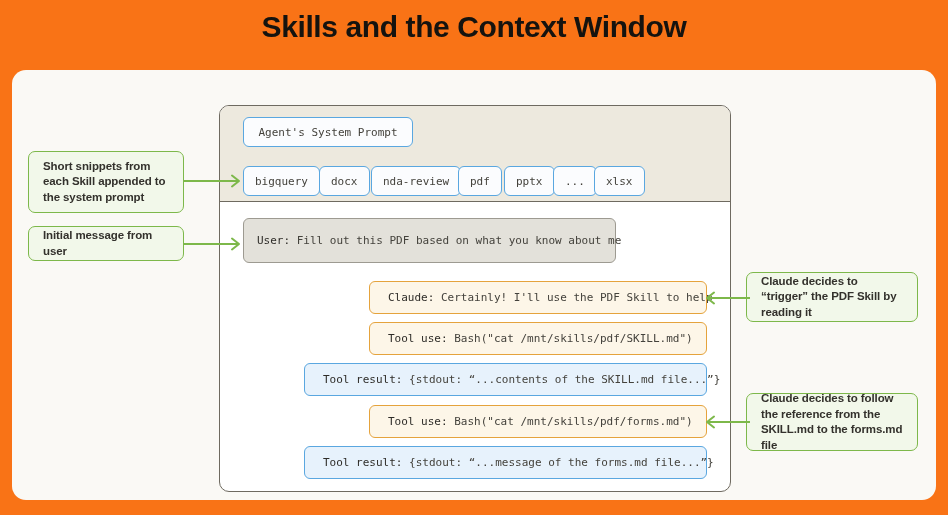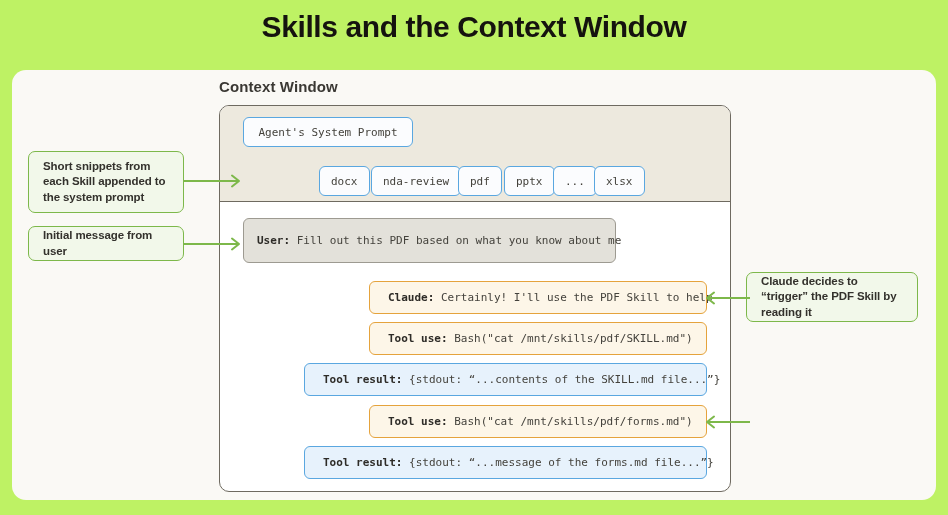--- a/index.html
+++ b/index.html
@@ -9,21 +9,21 @@
     height: 515px;
     background: #F0EEE6;
     font-family: "Liberation Sans", sans-serif;
     overflow: hidden;
   }
 
   #stage {
     position: relative;
     width: 948px;
     height: 515px;
-    background: #bef264;
+    background: #f97316;
   }
 
   
   .page-title {
     position: absolute;
     left: 0; top: 10px;
     width: 948px;
     text-align: center;
     font-size: 30px;
     font-weight: 700;
@@ -70,21 +70,21 @@
   }
 
   
   .mono {
     font-family: "DejaVu Sans Mono", "Liberation Mono", monospace;
     font-size: 11px;
     color: #44423C;
     letter-spacing: 0px;
     white-space: pre;
   }
-  .mono b { font-weight: 700; color: #2E2C28; }
+  .mono b { font-weight: 400; color: #2E2C28; }
 
   .box {
     position: absolute;
     display: flex;
     align-items: center;
     border-radius: 6px;
   }
 
   .box-blue  { border: 1.5px solid #5AA7E0; background: #FBFCFE; }
   .box-blue-fill { border: 1.5px solid #5AA7E0; background: #E7F2FC; }
@@ -150,30 +150,32 @@
 </style>
 </head>
 <body>
 
 <div id="stage">
 
   <div class="page-title">Skills and the Context Window</div>
 
   <div class="card"></div>
 
-  <div class="cw-label">Context Window</div>
 
   <div class="cw-panel">
     <div class="cw-system-zone"></div>
   </div>
 
   <div class="box box-blue sys-prompt">
     <span class="mono">Agent's System Prompt</span>
   </div>
 
+  <div class="box box-blue pill" style="left:243px;">
+      <span class="mono">bigquery</span>
+    </div>
   <div class="box box-blue pill" style="left:319px;">
       <span class="mono">docx</span>
     </div>
   <div class="box box-blue pill" style="left:371px;">
       <span class="mono">nda-review</span>
     </div>
   <div class="box box-blue pill" style="left:458px;">
       <span class="mono">pdf</span>
     </div>
   <div class="box box-blue pill" style="left:504px;">
@@ -213,20 +215,23 @@
   </div>
 
   <div class="note note-1">
     <span>Short snippets from each Skill appended to the system prompt</span>
   </div>
   <div class="note note-2">
     <span>Initial message from user</span>
   </div>
   <div class="note note-3">
     <span>Claude decides to “trigger” the PDF Skill by reading it</span>
+  </div>
+  <div class="note note-4">
+    <span>Claude decides to follow the reference from the SKILL.md to the forms.md file</span>
   </div>
 
   <div class="arrow" style="left:184px; top:174px; width:62px; height:14px;">
     <svg width="62" height="14" viewBox="0 0 62 14">
       <path d="M0 7 H54" stroke="#7DB84A" stroke-width="2" fill="none"></path>
       <path d="M48 1.5 L55 7 L48 12.5" stroke="#7DB84A" stroke-width="2" fill="none" stroke-linecap="round" stroke-linejoin="round"></path>
     </svg>
   </div>
 
   <div class="arrow" style="left:184px; top:237px; width:62px; height:14px;">

